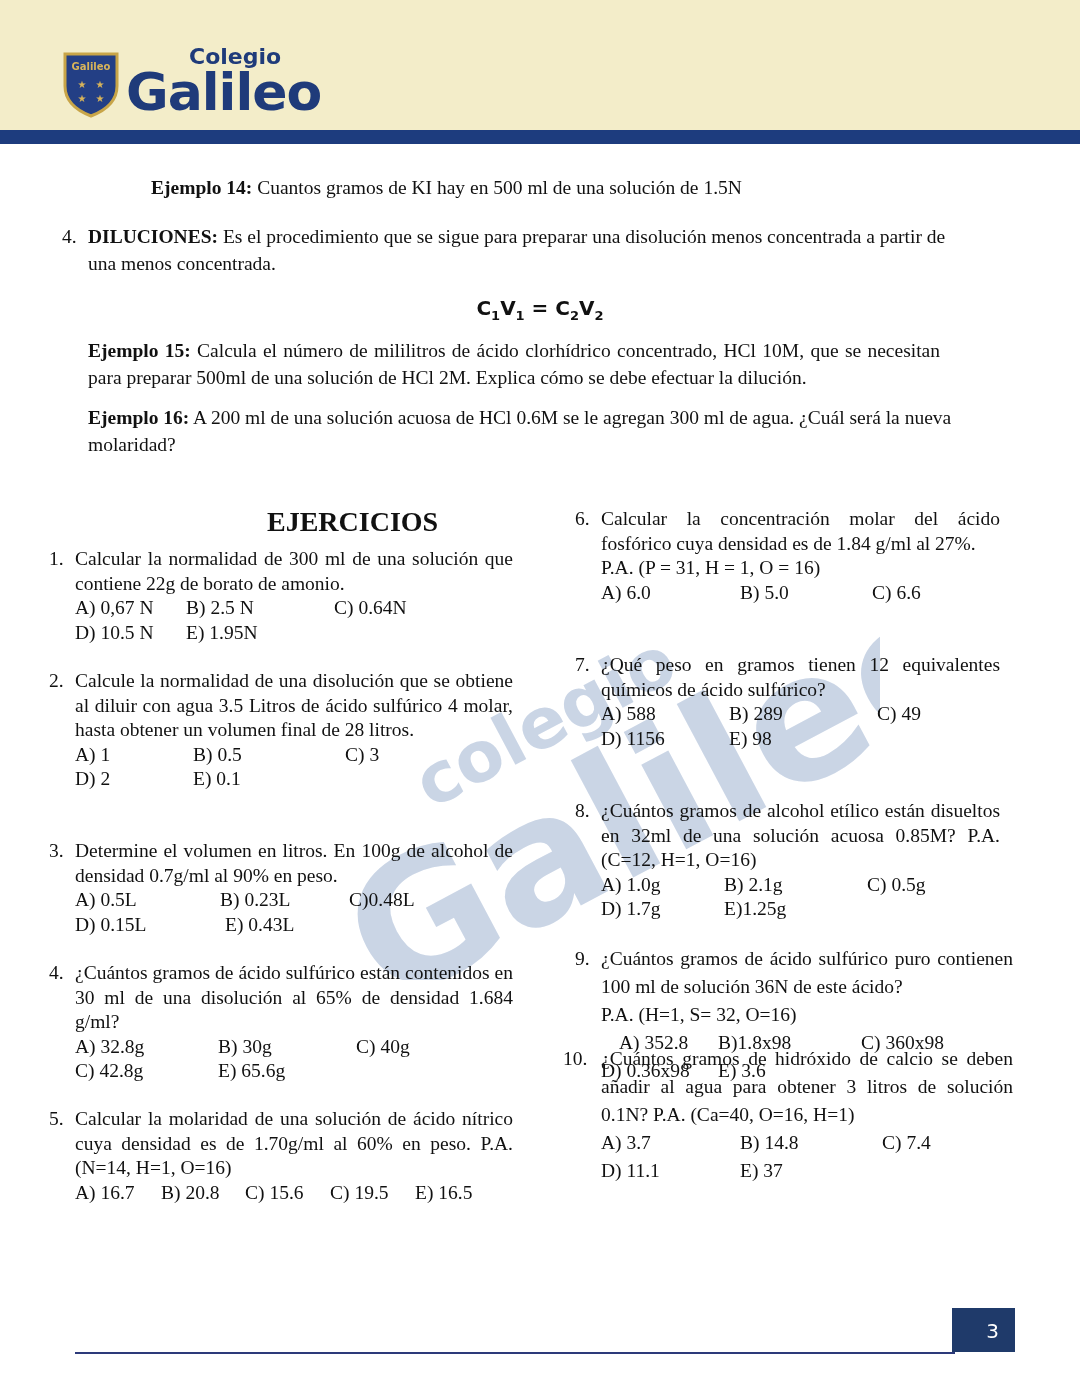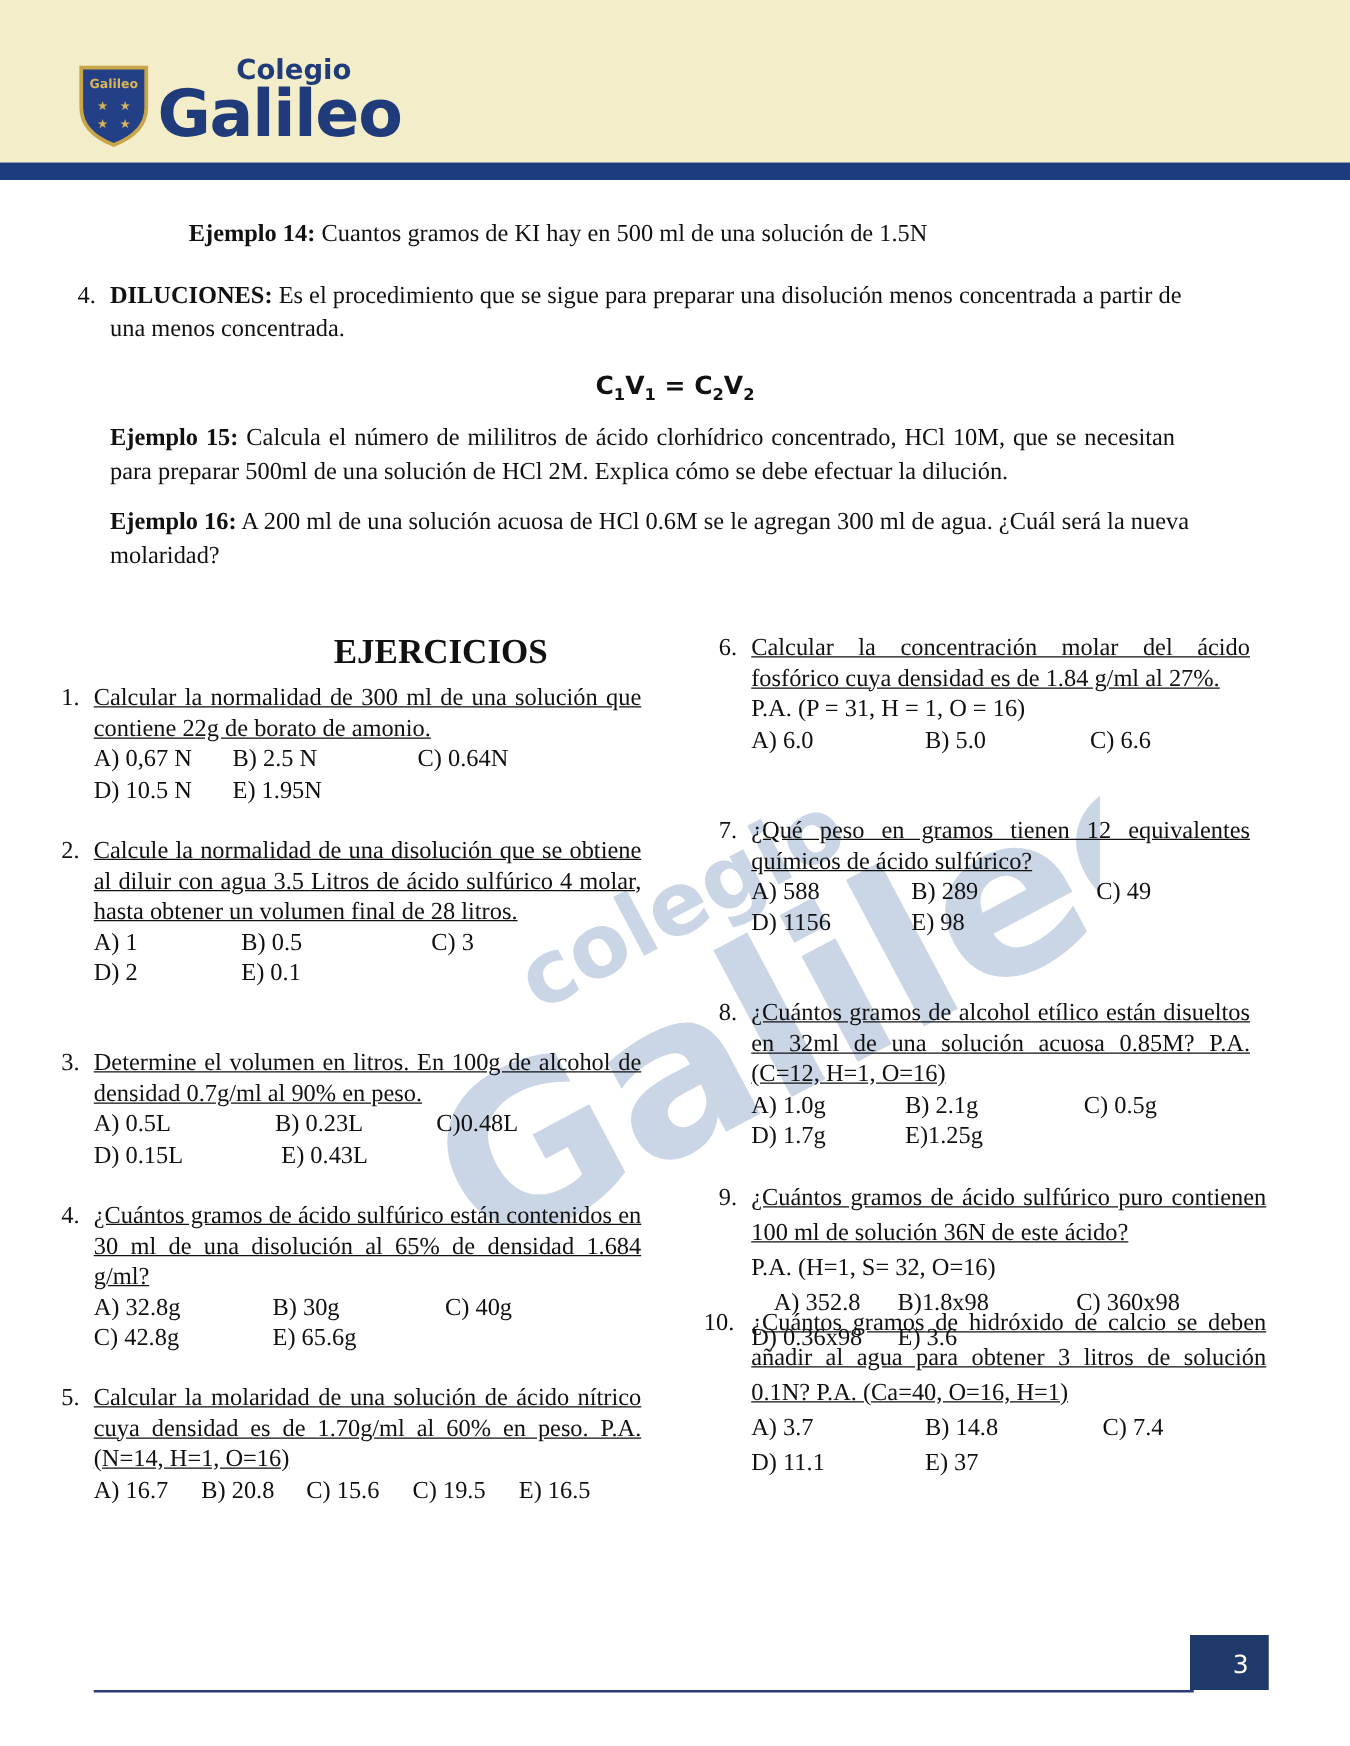--- a/index.html
+++ b/index.html
@@ -15,21 +15,21 @@
   .watermark { position:absolute; left:280px; top:560px; width:600px; height:420px; pointer-events:none; }
   .p { position:absolute; font-size:19.5px; line-height:27px; }
   .b { font-weight:bold; }
   .just { text-align:justify; }
   .formula { position:absolute; left:0; width:1080px; top:296px; text-align:center; font-family:"DejaVu Sans", sans-serif;
              font-weight:bold; font-size:20px; }
   .formula sub { font-size:13px; }
   .ej-title { position:absolute; left:267px; top:506px; font-weight:bold; font-size:28px; }
   .q { position:absolute; font-size:19.5px; line-height:24.5px; }
   .q .num { position:absolute; left:-26px; top:0; }
-  .q .text { text-align:justify;text-decoration:underline; }
+  .q .text { text-align:justify; }
   .opts { position:relative; height:24.5px; }
   .opts span { position:absolute; top:0; white-space:nowrap; }
   .footer-line { position:absolute; left:75px; top:1352px; width:880px; height:2px; background:#2d3a7a; }
   .page-box { position:absolute; left:952px; top:1308px; width:63px; height:44px; background:#1f3a6a; color:#fff;
               font-family:"DejaVu Sans", sans-serif; font-size:20px; }
   .page-box span { position:absolute; right:16px; top:11px; }
 </style>
 </head>
 <body>
 

